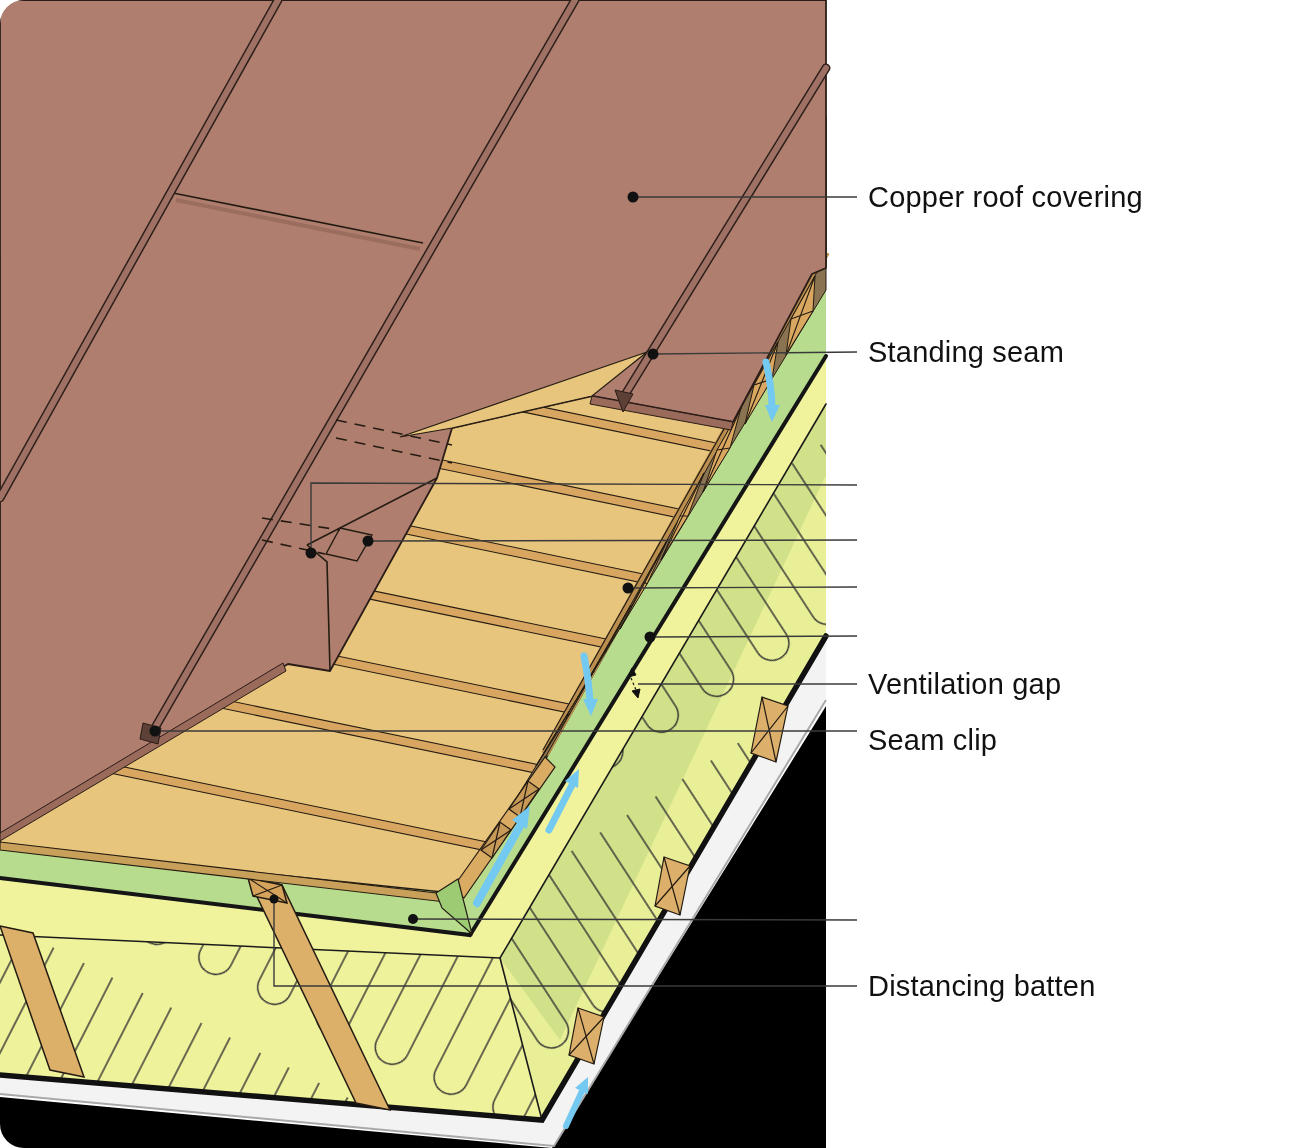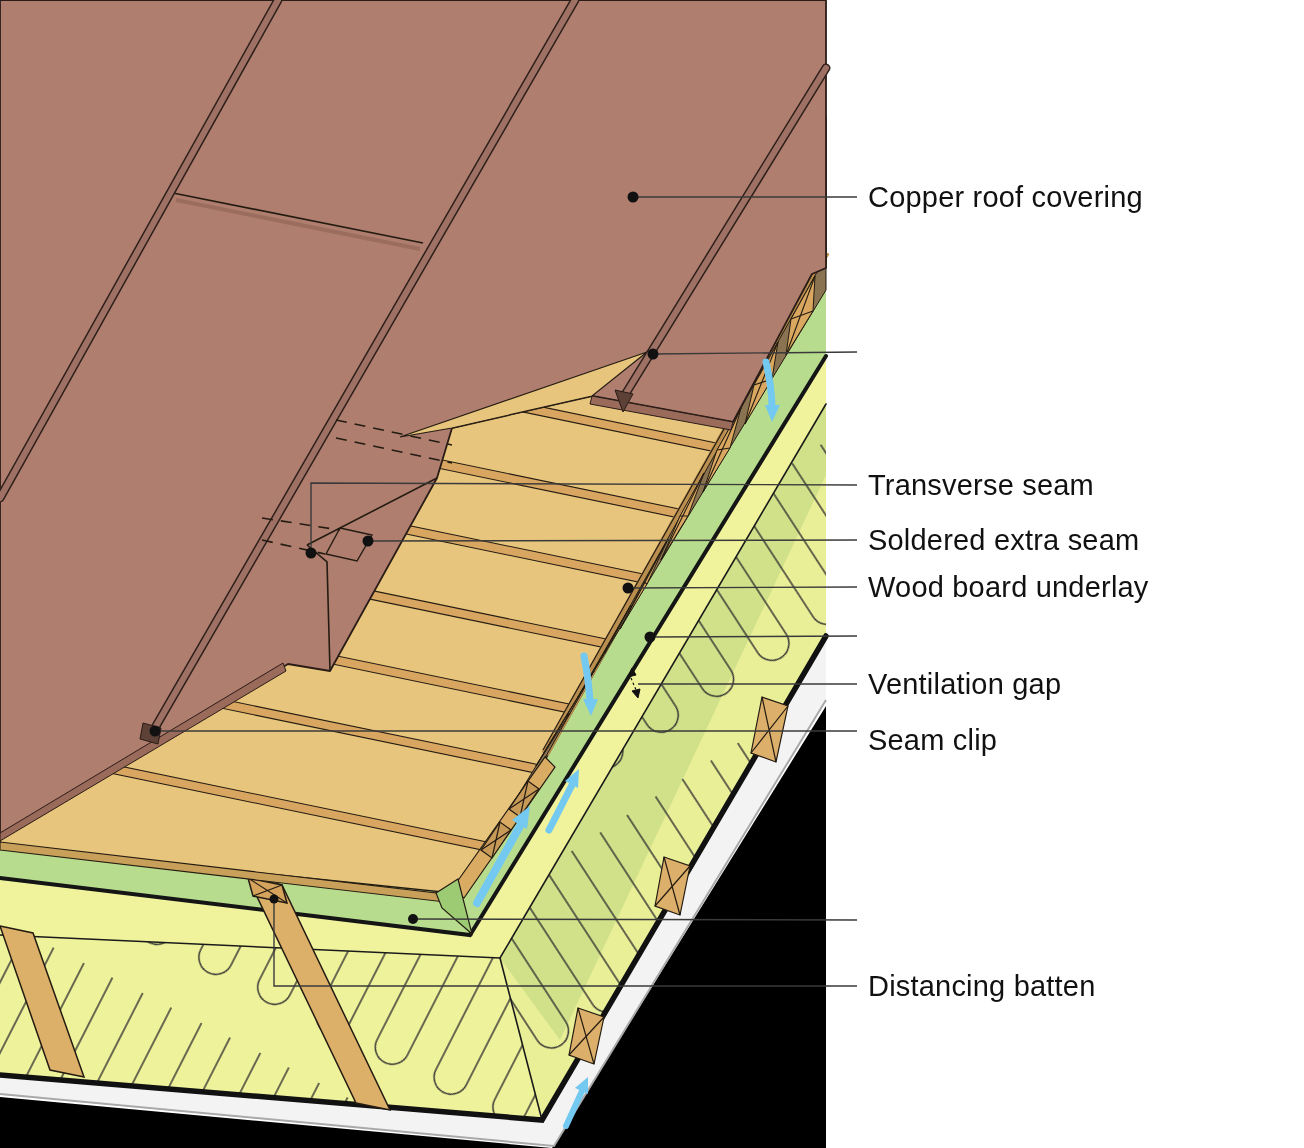--- a/index.html
+++ b/index.html
@@ -1,18 +1,18 @@
 <!DOCTYPE html>
 <html><head>
 <meta charset="utf-8">
 <style>
   html,body{margin:0;padding:0;background:#fff;}
   .stage{
     position:relative;width:1304px;height:1148px;overflow:hidden;
-    background:#ffffff;font-family:"Liberation Sans",sans-serif;
+    background:#ffffff;font-family:"Liberation Sans",sans-serif;border-radius:24px;
   }
   .stage svg{position:absolute;left:0;top:0;}
   .lbl{
     position:absolute;left:868px;white-space:nowrap;
     font-size:29px;line-height:33px;color:#111;
     letter-spacing:0.2px;
   }
 </style>
 </head>
 <body>
@@ -218,19 +218,17 @@
     <circle cx="368" cy="541" r="5.5"></circle>
     <circle cx="628" cy="588" r="5.5"></circle>
     <circle cx="650" cy="637" r="5.5"></circle>
     <circle cx="155" cy="731" r="5.5"></circle>
     <circle cx="413" cy="919" r="5"></circle>
     <circle cx="274" cy="899" r="4.5"></circle>
   </g>
 </svg>
 
   <div class="lbl" style="top:181px">Copper roof covering</div>
-  <div class="lbl" style="top:469px">Transverse seam</div>
-  <div class="lbl" style="top:524px">Soldered extra seam</div>
-  <div class="lbl" style="top:571px">Wood board underlay</div>
+  <div class="lbl" style="top:336px">Standing seam</div>
   <div class="lbl" style="top:668px">Ventilation gap</div>
   <div class="lbl" style="top:724px">Seam clip</div>
   <div class="lbl" style="top:970px">Distancing batten</div>
 </div>
 
 </body></html>

